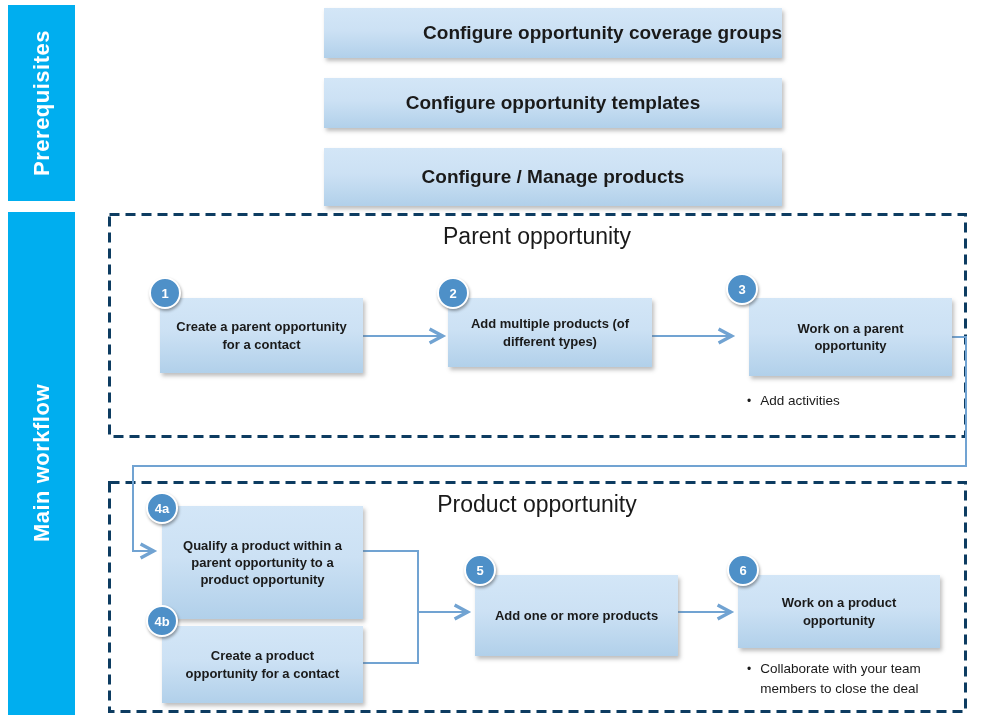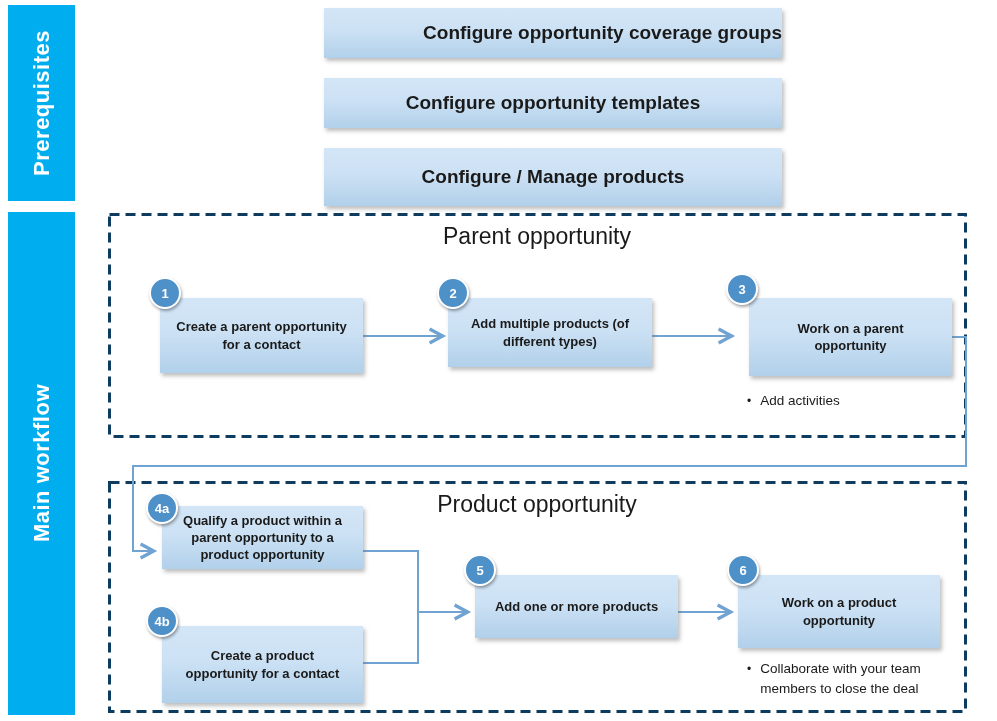--- a/index.html
+++ b/index.html
@@ -103,31 +103,31 @@
 </div>
 <div class="abs badge" style="left:726px;top:273px;">3</div>
 
 <div class="abs note" style="left:747px;top:391px;width:190px;">
   <span class="dot">•</span>
   <span>Add activities</span>
 </div>
 
 <div class="abs section-title" style="left:108px;top:491px;width:858px;">Product opportunity</div>
 
-<div class="abs bluebox step-box" style="left:162px;top:506px;width:201px;height:63px;">
+<div class="abs bluebox step-box" style="left:162px;top:506px;width:201px;height:113px;">
   <span>Qualify a product within a parent opportunity to a product opportunity</span>
 </div>
 <div class="abs badge" style="left:146px;top:492px;">4a</div>
 
 <div class="abs bluebox step-box" style="left:162px;top:626px;width:201px;height:77px;">
   <span>Create a product opportunity for a contact</span>
 </div>
 <div class="abs badge" style="left:146px;top:605px;">4b</div>
 
-<div class="abs bluebox step-box" style="left:475px;top:575px;width:203px;height:63px;">
+<div class="abs bluebox step-box" style="left:475px;top:575px;width:203px;height:81px;">
   <span>Add one or more products</span>
 </div>
 <div class="abs badge" style="left:464px;top:554px;">5</div>
 
 <div class="abs bluebox step-box" style="left:738px;top:575px;width:202px;height:73px;">
   <span>Work on a product opportunity</span>
 </div>
 <div class="abs badge" style="left:727px;top:554px;">6</div>
 
 <div class="abs note" style="left:747px;top:659px;width:175px;">

